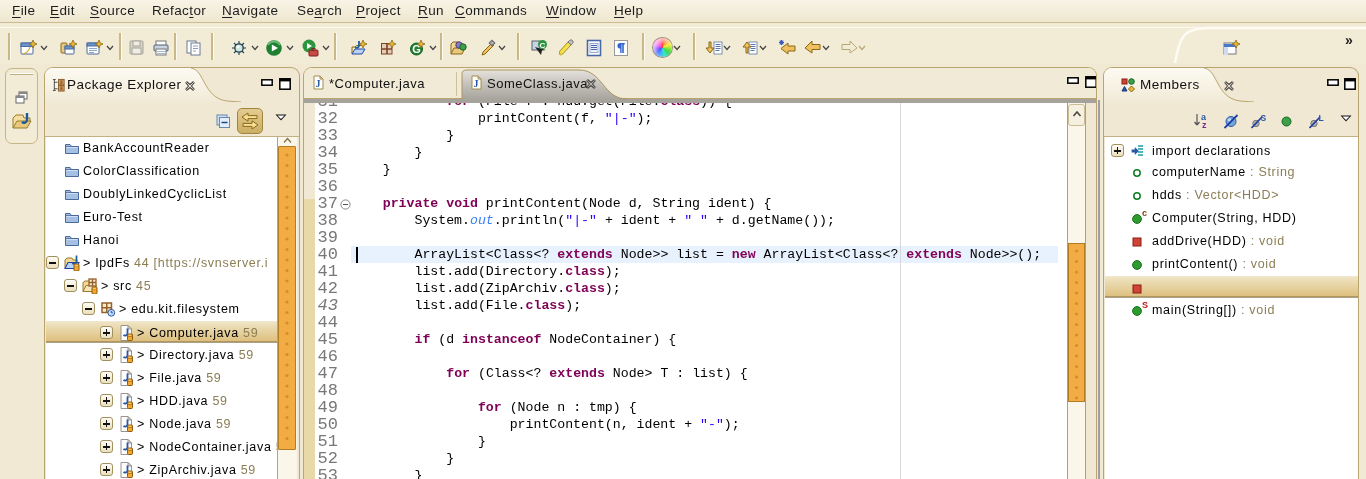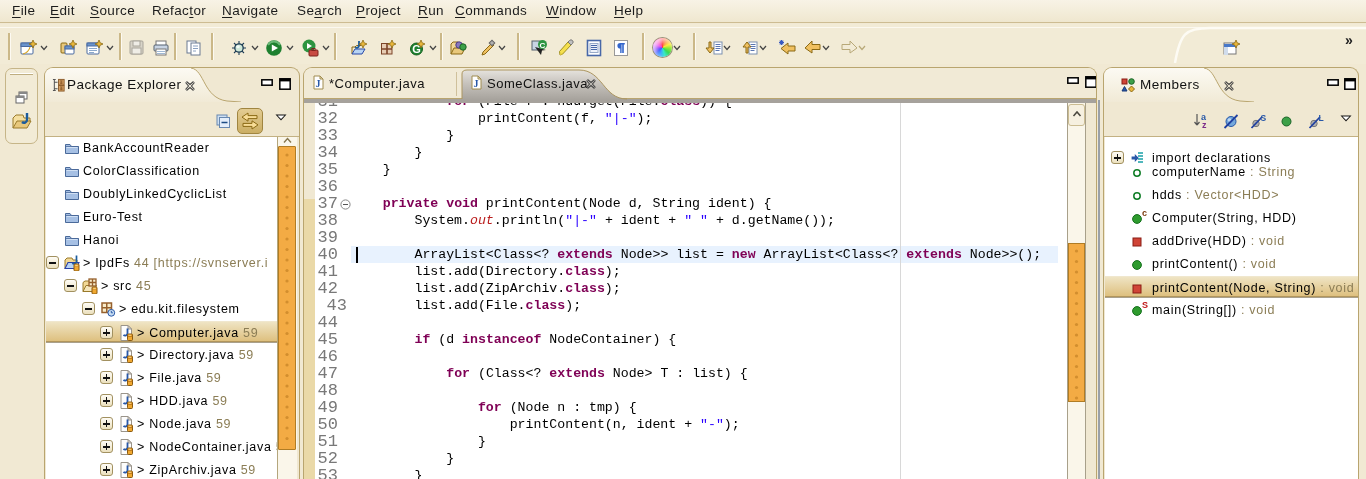--- a/index.html
+++ b/index.html
@@ -23,21 +23,21 @@
 .olive { color:#8b7d55; }
 .sel { background:linear-gradient(#efe4c4,#dec07f);
   border-top:1px solid #f0e7ce; border-bottom:1px solid #b2965c; height:21px !important;
   box-shadow:0 1px 0 #a9a08c; }
 .cl { position:absolute; height:17px; font-family:"Liberation Mono",monospace;
   font-size:13.23px; line-height:17px; white-space:pre; color:#000; }
 .ln { position:absolute; width:26px; height:17px; text-align:right;
   font-family:"Liberation Mono",monospace; font-size:17px; line-height:17px; color:#787878; }
 .k { color:#7f0055; font-weight:bold;margin-top:44px; }
 .s { color:#2a00ff; }
-.sf { color:#b91c1c; font-style:italic; }
+.sf { color:#3b82f6; font-style:italic; }
 </style>
 </head>
 <body>
 <div id="root">
 <div id="menubar">
 <span class="mi" style="left:12px"><u>F</u>ile</span>
 <span class="mi" style="left:50px"><u>E</u>dit</span>
 <span class="mi" style="left:90px"><u>S</u>ource</span>
 <span class="mi" style="left:152px">Refac<u>t</u>or</span>
 <span class="mi" style="left:222px"><u>N</u>avigate</span>
@@ -554,21 +554,21 @@
 <div class="cl" style="left:47px;top:92.3px;">    <span class="k">private</span> <span class="k">void</span> printContent(Node d, String ident) {</div>
 <div class="ln" style="left:8px;top:109.3px;">38</div>
 <div class="cl" style="left:47px;top:109.3px;">        System.<span class="sf">out</span>.println(<span class="s">"|-"</span> + ident + <span class="s">" "</span> + d.getName());</div>
 <div class="ln" style="left:8px;top:126.3px;">39</div>
 <div class="ln" style="left:8px;top:143.3px;">40</div>
 <div class="cl" style="left:47px;top:143.3px;">        ArrayList&lt;Class&lt;? <span class="k">extends</span> Node&gt;&gt; list = <span class="k">new</span> ArrayList&lt;Class&lt;? <span class="k">extends</span> Node&gt;&gt;();</div>
 <div class="ln" style="left:8px;top:160.3px;">41</div>
 <div class="cl" style="left:47px;top:160.3px;">        list.add(Directory.<span class="k">class</span>);</div>
 <div class="ln" style="left:8px;top:177.3px;">42</div>
 <div class="cl" style="left:47px;top:177.3px;">        list.add(ZipArchiv.<span class="k">class</span>);</div>
-<div class="ln" style="left:17px;top:194.3px;">43</div>
+<div class="ln" style="left:8px;top:194.3px;font-style:italic;">43</div>
 <div class="cl" style="left:47px;top:194.3px;">        list.add(File.<span class="k">class</span>);</div>
 <div class="ln" style="left:8px;top:211.3px;">44</div>
 <div class="ln" style="left:8px;top:228.3px;">45</div>
 <div class="cl" style="left:47px;top:228.3px;">        <span class="k">if</span> (d <span class="k">instanceof</span> NodeContainer) {</div>
 <div class="ln" style="left:8px;top:245.3px;">46</div>
 <div class="ln" style="left:8px;top:262.3px;">47</div>
 <div class="cl" style="left:47px;top:262.3px;">            <span class="k">for</span> (Class&lt;? <span class="k">extends</span> Node&gt; T : list) {</div>
 <div class="ln" style="left:8px;top:279.3px;">48</div>
 <div class="ln" style="left:8px;top:296.3px;">49</div>
 <div class="cl" style="left:47px;top:296.3px;">                <span class="k">for</span> (Node n : tmp) {</div>
@@ -655,21 +655,21 @@
         <circle cx="6" cy="11.5" r="3.2" fill="#b0b0b0" stroke="#777"></circle>
         <path d="M1.5,16 L12,5" stroke="#2040a0" stroke-width="1.8"></path>
         <text x="10.5" y="9" font-size="8.5" font-weight="bold" fill="#2858a8" font-family="Liberation Sans">L</text>
       </svg>
 <svg class="abs" style="left:236px;top:47px" width="12" height="7" viewBox="0 0 12 7">
         <path d="M0.5,0.5 h11 L6,6.5 Z" fill="#111"></path>
         <path d="M2.5,1.5 h7 L6,5 Z" fill="#fff"></path>
       </svg>
 <div style="position:absolute;left:0px;top:68px;width:254px;height:1px;background:#c3b183;"></div>
 <div id="memtree" style="position:absolute;left:1px;top:69px;width:253px;height:342px;background:#fff;overflow:hidden;">
-<div class="trow" style="top:10px;width:216px;">
+<div class="trow" style="top:3px;width:216px;">
 <div class="abs" style="left:6px;top:4px;width:13px;height:13px;border:1px solid #a29160;border-radius:3px;background:linear-gradient(#fefcf6,#ebe0bd);"></div>
           <div class="abs" style="left:9px;top:10px;width:7px;height:1.6px;background:#111;"></div>
           <div class="abs" style="left:11.7px;top:7.3px;width:1.6px;height:7px;background:#111;"></div>
 <svg class="abs" style="left:24px;top:3px" width="16" height="16" viewBox="0 0 16 16">
             <path d="M2,8 L7,3 v3 h4 v4 H7 v3 Z" fill="#2858a8" transform="rotate(180 6.5 8) scale(0.8) translate(2,2)"></path>
             <path d="M9,3 h5 M9,6 h5 M9,9 h5 M9,12 h5" stroke="#18a0a8" stroke-width="1.4"></path>
           </svg>
 <div class="tlabel" style="left:47px;">import declarations</div>
 </div>
 <div class="trow" style="top:24px;width:253px;">
@@ -700,21 +700,20 @@
 <div class="trow" style="top:116px;width:253px;">
 <svg class="abs" style="left:24px;top:3px" width="16" height="16" viewBox="0 0 16 16">
             <circle cx="8" cy="9" r="4.4" fill="#2e9b2e" stroke="#14701c"></circle>
           </svg>
 <div class="tlabel" style="left:47px;">printContent()<span class="olive"> : void</span></div>
 </div>
 <div class="trow sel" style="top:139px;width:253px;">
 <svg class="abs" style="left:24px;top:3px" width="16" height="16" viewBox="0 0 16 16">
             <rect x="4" y="5" width="8" height="8" fill="#d04437" stroke="#8a1c14"></rect>
           </svg>
-<div class="tlabel" style="left:47px;">printContent(Node, String)<span class="olive"> : void</span></div>
 </div>
 <div class="trow" style="top:162px;width:253px;">
 <svg class="abs" style="left:24px;top:3px" width="16" height="16" viewBox="0 0 16 16">
             <circle cx="8" cy="9" r="4.4" fill="#2e9b2e" stroke="#14701c"></circle>
           </svg>
 <div class="abs" style="left:37px;top:1px;font-size:9px;font-weight:bold;color:#c01818;">S</div>
 <div class="tlabel" style="left:47px;">main(String[])<span class="olive"> : void</span></div>
 </div>
 </div>
 </div>

